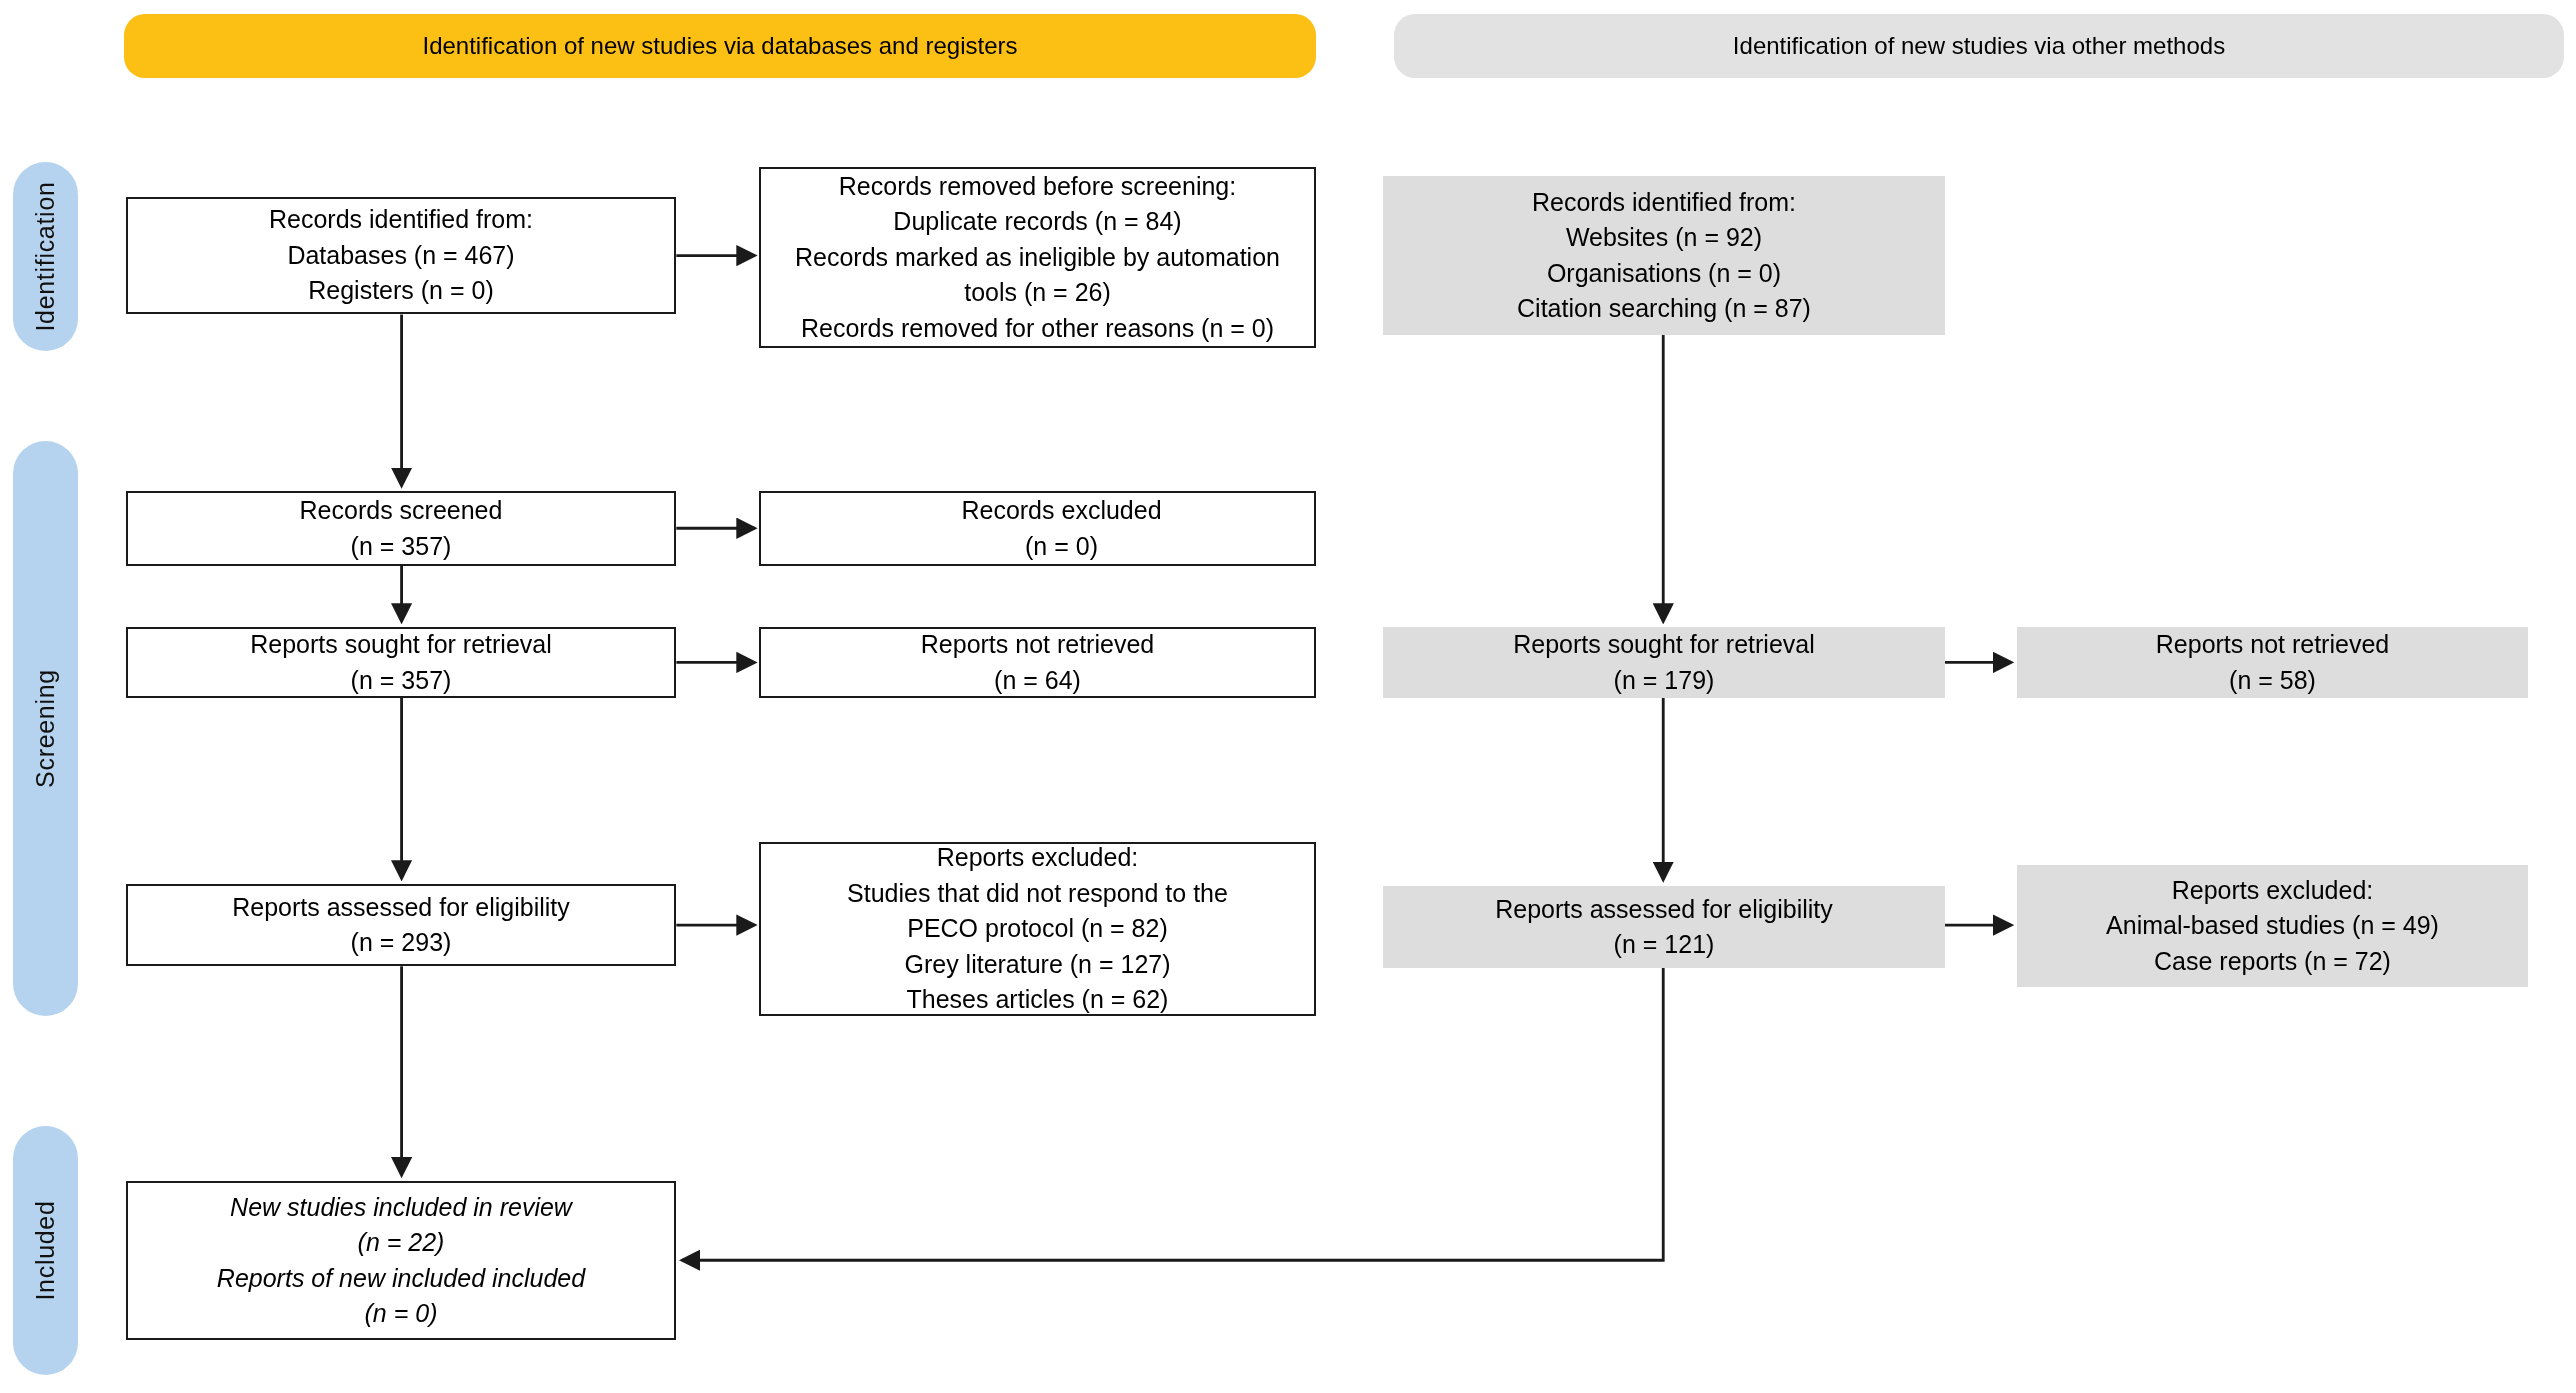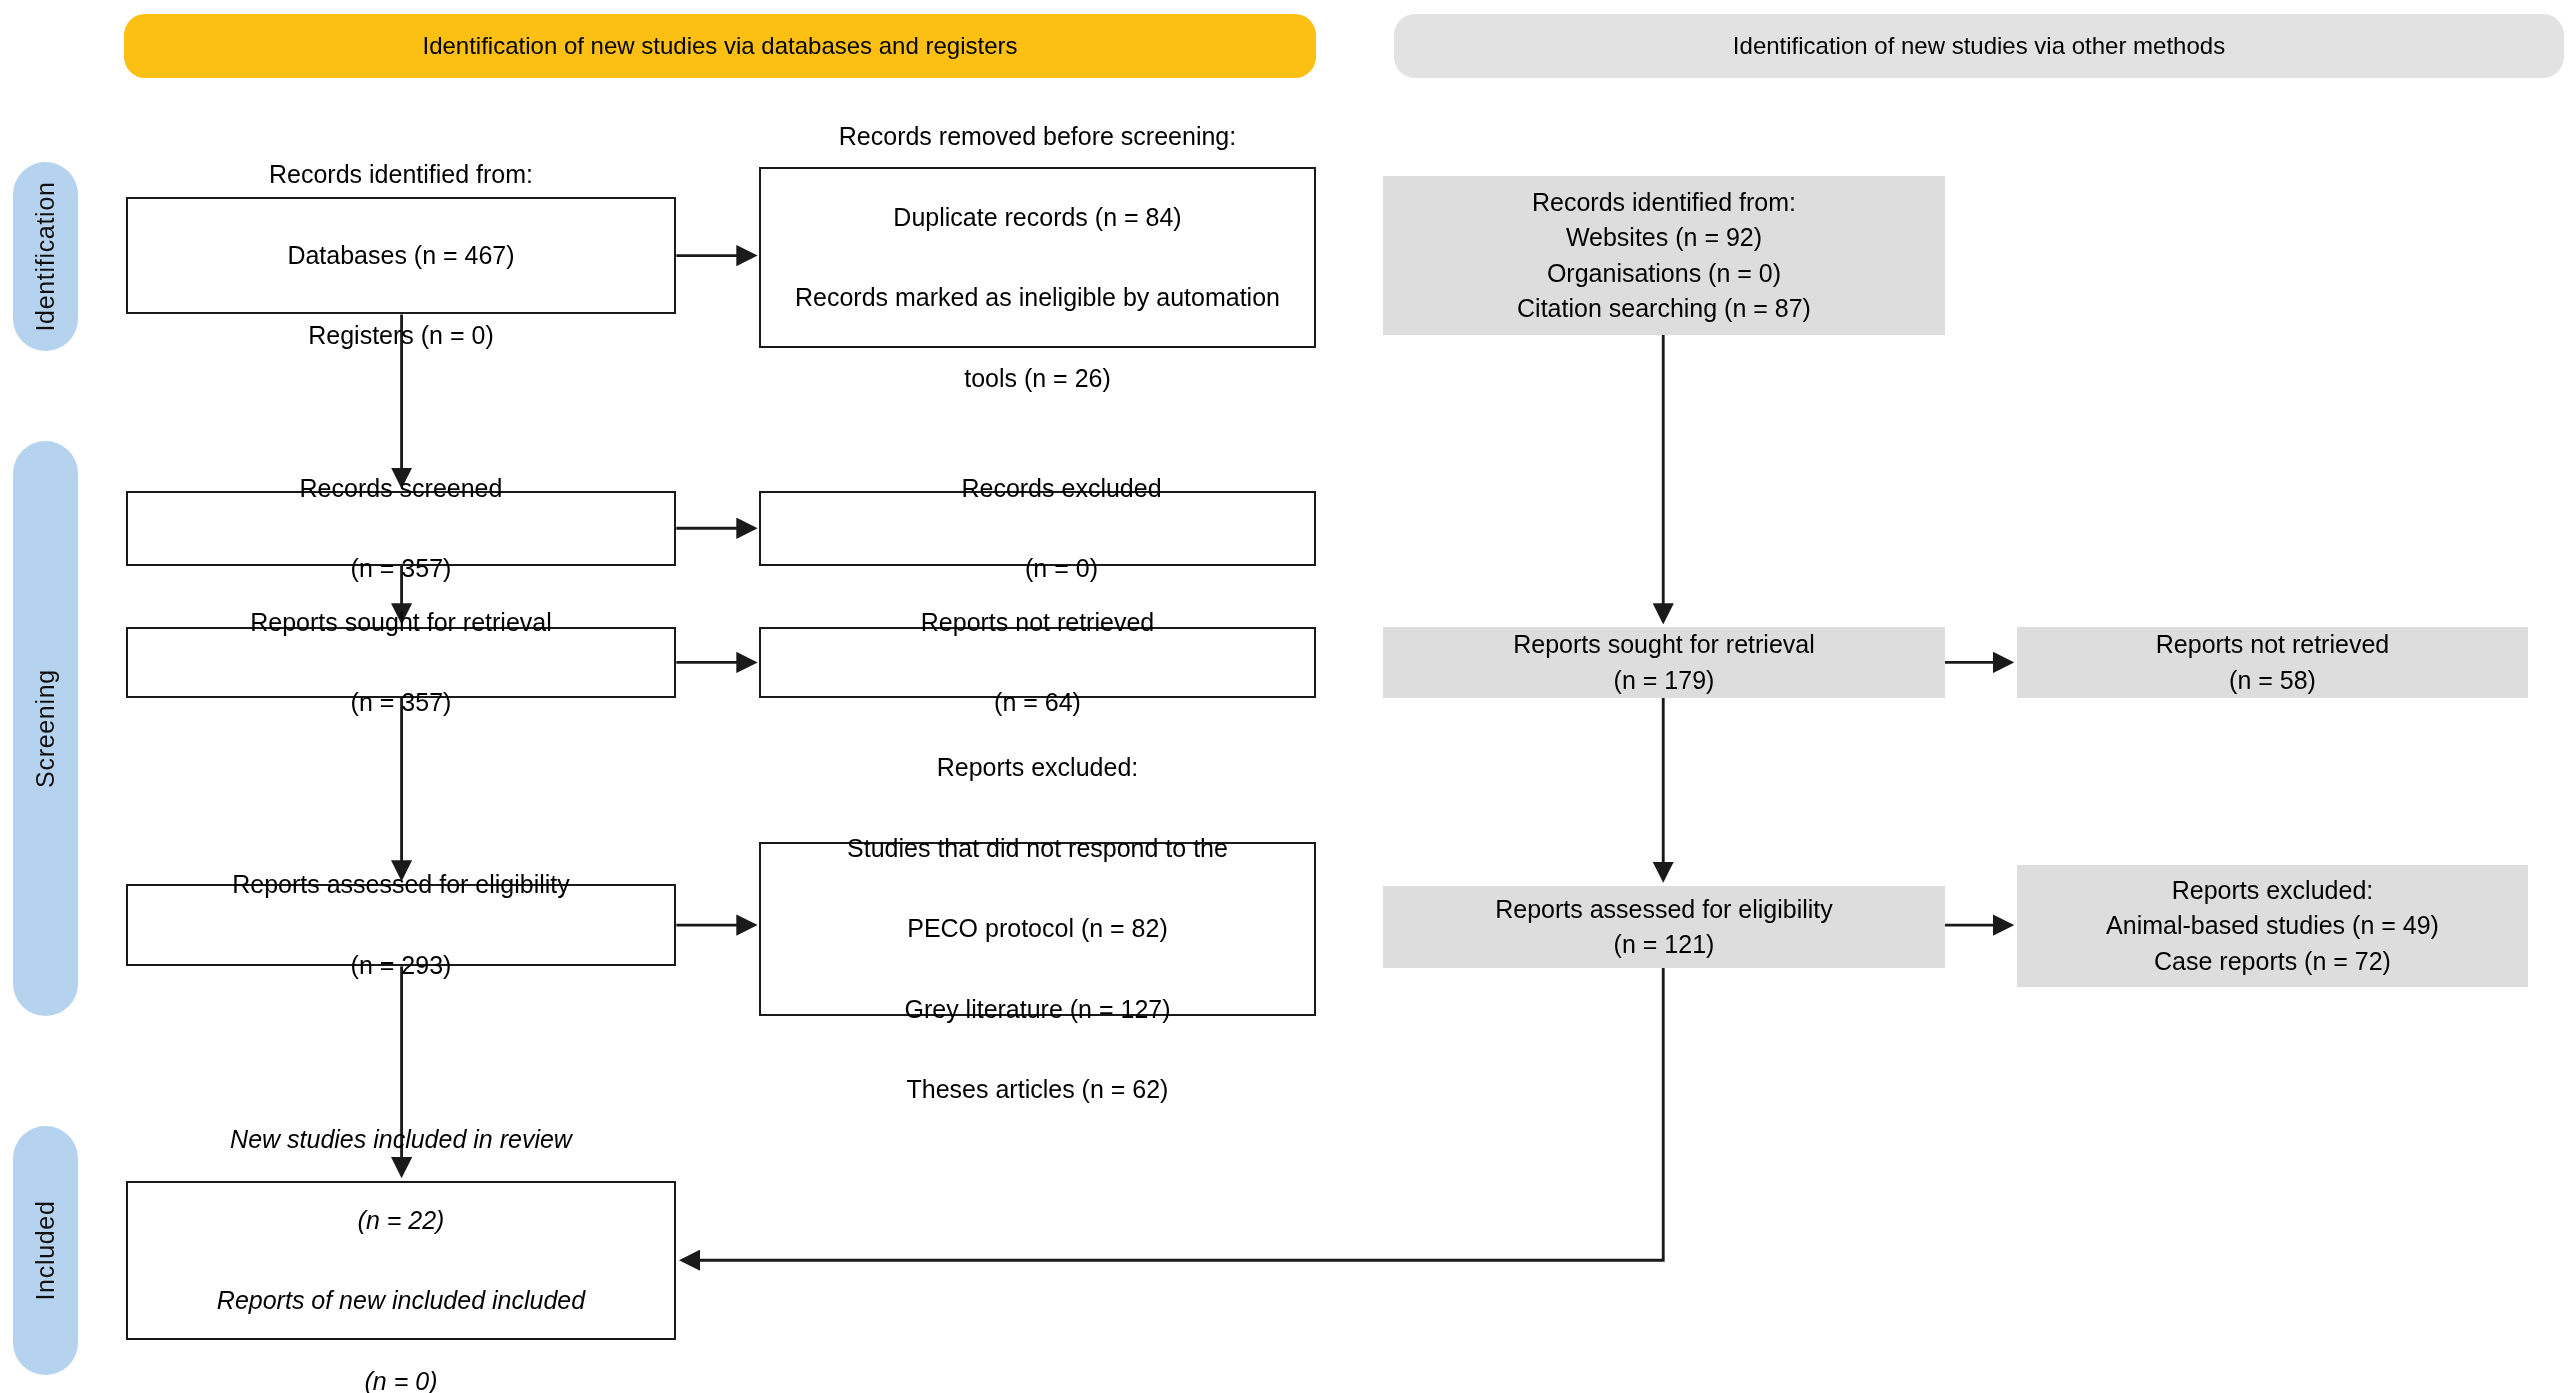--- a/index.html
+++ b/index.html
@@ -48,21 +48,20 @@
     flex-direction: column;
     align-items: center;
     justify-content: center;
     text-align: center;
     font-size: 25px;
     line-height: 1.42;
   }
   .box.white {
     background: var(--box-white, #ffffff);
     border: 2.8px solid var(--line, #1a1a1a);
-    gap: 45px;
   }
   .box.gray { background: var(--box-gray, #DDDDDD); }
   svg.arrows { position: absolute; left: 0; top: 0; }
   svg.arrows .ln { stroke: var(--line, #1a1a1a); stroke-width: 4; fill: none; }
   svg.arrows marker path { fill: var(--line, #1a1a1a); }
 </style>
 </head>
 <body>
 
 <div class="canvas">
@@ -123,20 +122,21 @@
       <div>(n = 22)</div>
       <div>Reports of new included included</div>
       <div>(n = 0)</div>
     </div>
 
   <div class="box white" style="left:759px; top:167px; width:557px; height:181px;">
       <div>Records removed before screening:</div>
       <div>Duplicate records (n = 84)</div>
       <div>Records marked as ineligible by automation</div>
       <div>tools (n = 26)</div>
+      <div>Records removed for other reasons (n = 0)</div>
     </div>
   <div class="box white" style="left:759px; top:491px; width:557px; height:75px;padding-left:48px;">
       <div>Records excluded</div>
       <div>(n = 0)</div>
     </div>
   <div class="box white" style="left:759px; top:627px; width:557px; height:71px;">
       <div>Reports not retrieved</div>
       <div>(n = 64)</div>
     </div>
   <div class="box white" style="left:759px; top:842px; width:557px; height:174px;">

